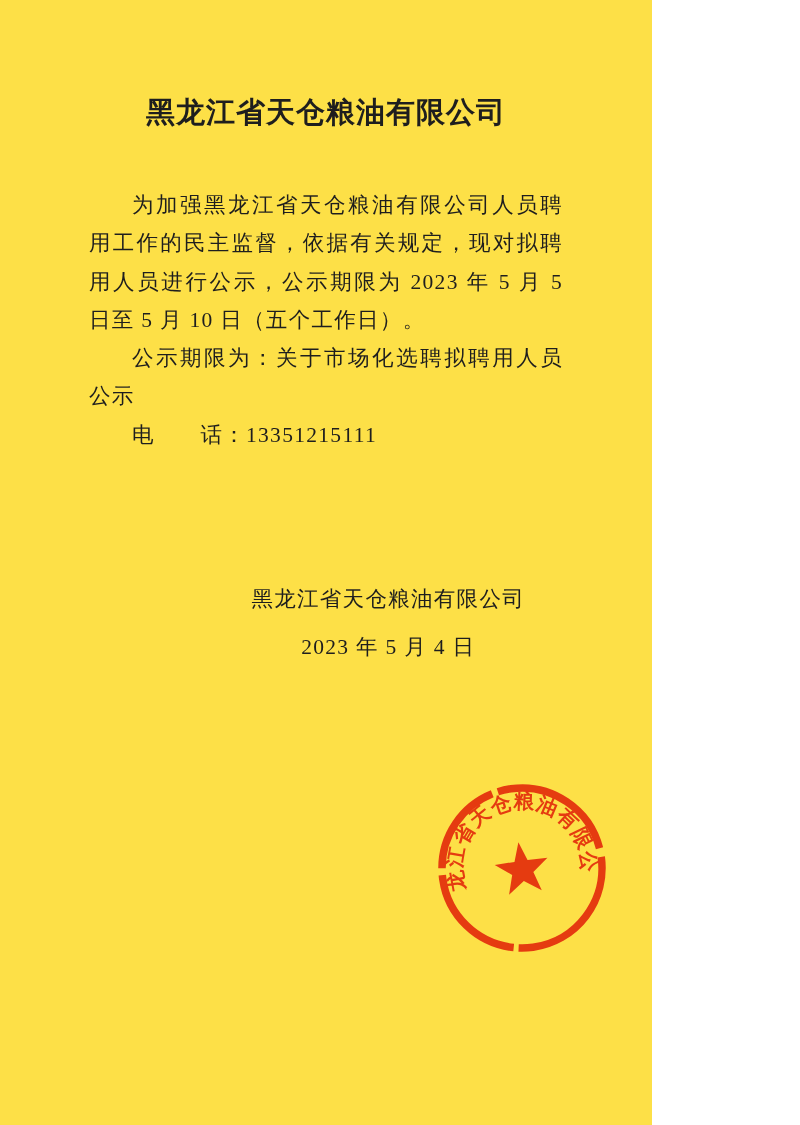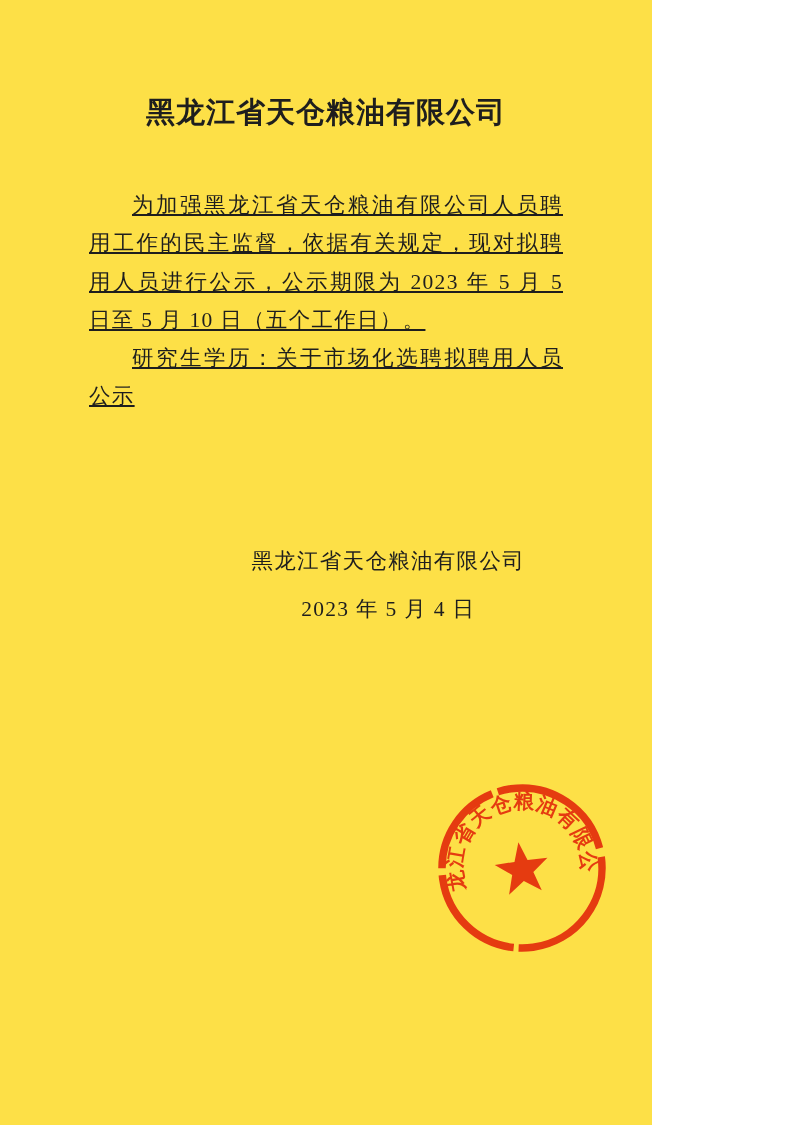--- a/index.html
+++ b/index.html
@@ -24,21 +24,20 @@
     font-size: 29px;
     line-height: 50px;
     letter-spacing: 1px;
   }
   .body-text {
     margin-top: 49px;
     font-size: 21.5px;
     line-height: 38.3px;
     letter-spacing: 1.3px;
     text-align: justify;
-    text-decoration: underline;
   }
   .para { text-indent: 2em; }
   .contact-line { text-indent: 2em; }
   .sig-wrap {
     margin-top: 121px;
     text-align: right;
     padding-right: 38px;
   }
   .sig-inner {
     display: inline-block;
@@ -75,21 +74,22 @@
 
 <div class="page">
 
   <div class="title">
     <div>黑龙江省天仓粮油有限公司</div>
   </div>
 
   <div class="body-text">
     <p class="para">为加强黑龙江省天仓粮油有限公司人员聘用工作的民主监督，依据有关规定，现对拟聘用人员进行公示，公示期限为 2023 年 5 月 5 日至 5 月 10 日（五个工作日）。</p>
 
-    <p class="contact-line"><span>研究生学历：</span><span>关于市场化选聘拟聘用人员公示</span></p>
+    <p class="contact-line"><span>公示期限为：</span><span>关于市场化选聘拟聘用人员公示</span></p>
+    <p class="contact-line"><span>电　　话：</span><span>13351215111</span></p>
   </div>
 
   <div class="sig-wrap">
     <div class="sig-inner">
       <div>黑龙江省天仓粮油有限公司</div>
       <div>2023 年 5 月 4 日</div>
     </div>
   </div>
 
   <svg class="stamp" viewBox="0 0 220 220" aria-hidden="true">

